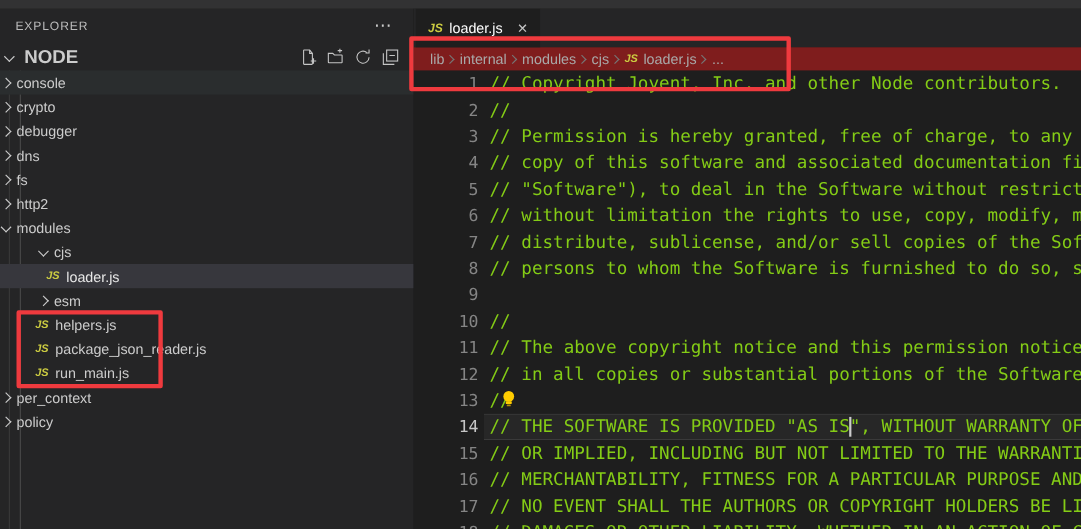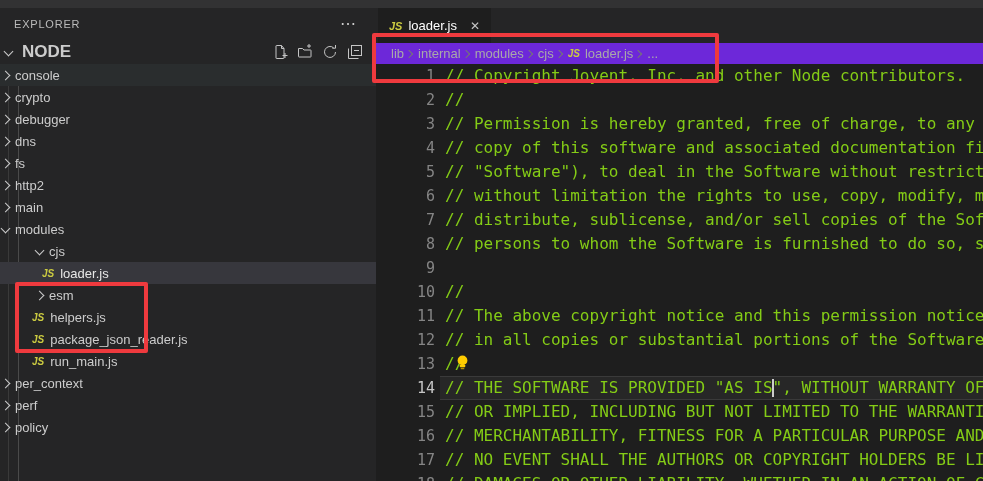--- a/index.html
+++ b/index.html
@@ -34,21 +34,21 @@
   .jsicon{font-size:10px;font-weight:bold;font-style:italic;color:#cbcb41;margin-right:6px;flex:none;}
   .lbl{white-space:nowrap;}
 
   
   .editor{position:absolute;left:376px;top:8px;width:607px;height:473px;background:#1e1e1e;overflow:hidden;}
   .tabbar{height:35px;background:#252526;display:flex;}
   .tab{height:35px;background:#1e1e1e;display:flex;align-items:center;padding:0 11px;margin-left:2px;cursor:pointer;}
   .tab .jsicon{font-size:11px;margin-right:6px;}
   .tab-label{font-size:13px;color:#ffffff;}
   .tab-close{margin-left:13px;font-size:12px;color:#c5c5c5;cursor:pointer;}
-  .breadcrumb{height:21px;display:flex;align-items:center;padding-left:15px;font-size:13px;color:#a9a9a9;background:#6d28d9;}
+  .breadcrumb{height:21px;display:flex;align-items:center;padding-left:15px;font-size:13px;color:#a9a9a9;background:#7f1d1d;}
   .bc-item{cursor:pointer;display:flex;align-items:center;white-space:nowrap;}
   .bc-item .jsicon{margin:0 5px 0 0;}
   .bcsep{width:5px;height:5px;border-color:#767676;margin:0 7px;}
   .code{position:absolute;left:0;right:0;top:56px;bottom:0;font-family:"DejaVu Sans Mono",monospace;font-size:16px;}
   .cline{height:24px;line-height:24px;display:flex;white-space:pre;}
   .gut{flex:0 0 59px;width:59px;text-align:right;color:#858585;font-size:15px;cursor:pointer;}
   .ltx{flex:1 1 auto;margin-left:5px;padding-left:5px;color:#84cc16;overflow:hidden;}
   .cline.active .ltx{background:#272727;box-shadow:inset 0 1px 0 #3a3a3a,inset 0 -1px 0 #3a3a3a;}
   .cline.active .gut{color:#c6c6c6;}
   .cursor{display:inline-block;width:2px;height:18px;background:#cccccc;vertical-align:-4px;margin:0 -1px;}
@@ -136,25 +136,20 @@
     <span class="lbl">fs</span>
   </div>
 
   <div class="trow d0">
     <span class="chev right"></span>
 
     <span class="lbl">http2</span>
   </div>
 
 
-  <div class="trow d0">
-    <span class="chev right"></span>
-
-    <span class="lbl">main</span>
-  </div>
 
   <div class="trow d0">
     <span class="chev down"></span>
 
     <span class="lbl">modules</span>
   </div>
 
   <div class="trow d1">
     <span class="chev down"></span>
 
@@ -190,25 +185,20 @@
     <span class="jsicon">JS</span>
     <span class="lbl">run_main.js</span>
   </div>
 
   <div class="trow d0">
     <span class="chev right"></span>
 
     <span class="lbl">per_context</span>
   </div>
 
-  <div class="trow d0">
-    <span class="chev right"></span>
-
-    <span class="lbl">perf</span>
-  </div>
 
   <div class="trow d0">
     <span class="chev right"></span>
 
     <span class="lbl">policy</span>
   </div>
 </div>
   </aside>
 
   <main class="editor">

